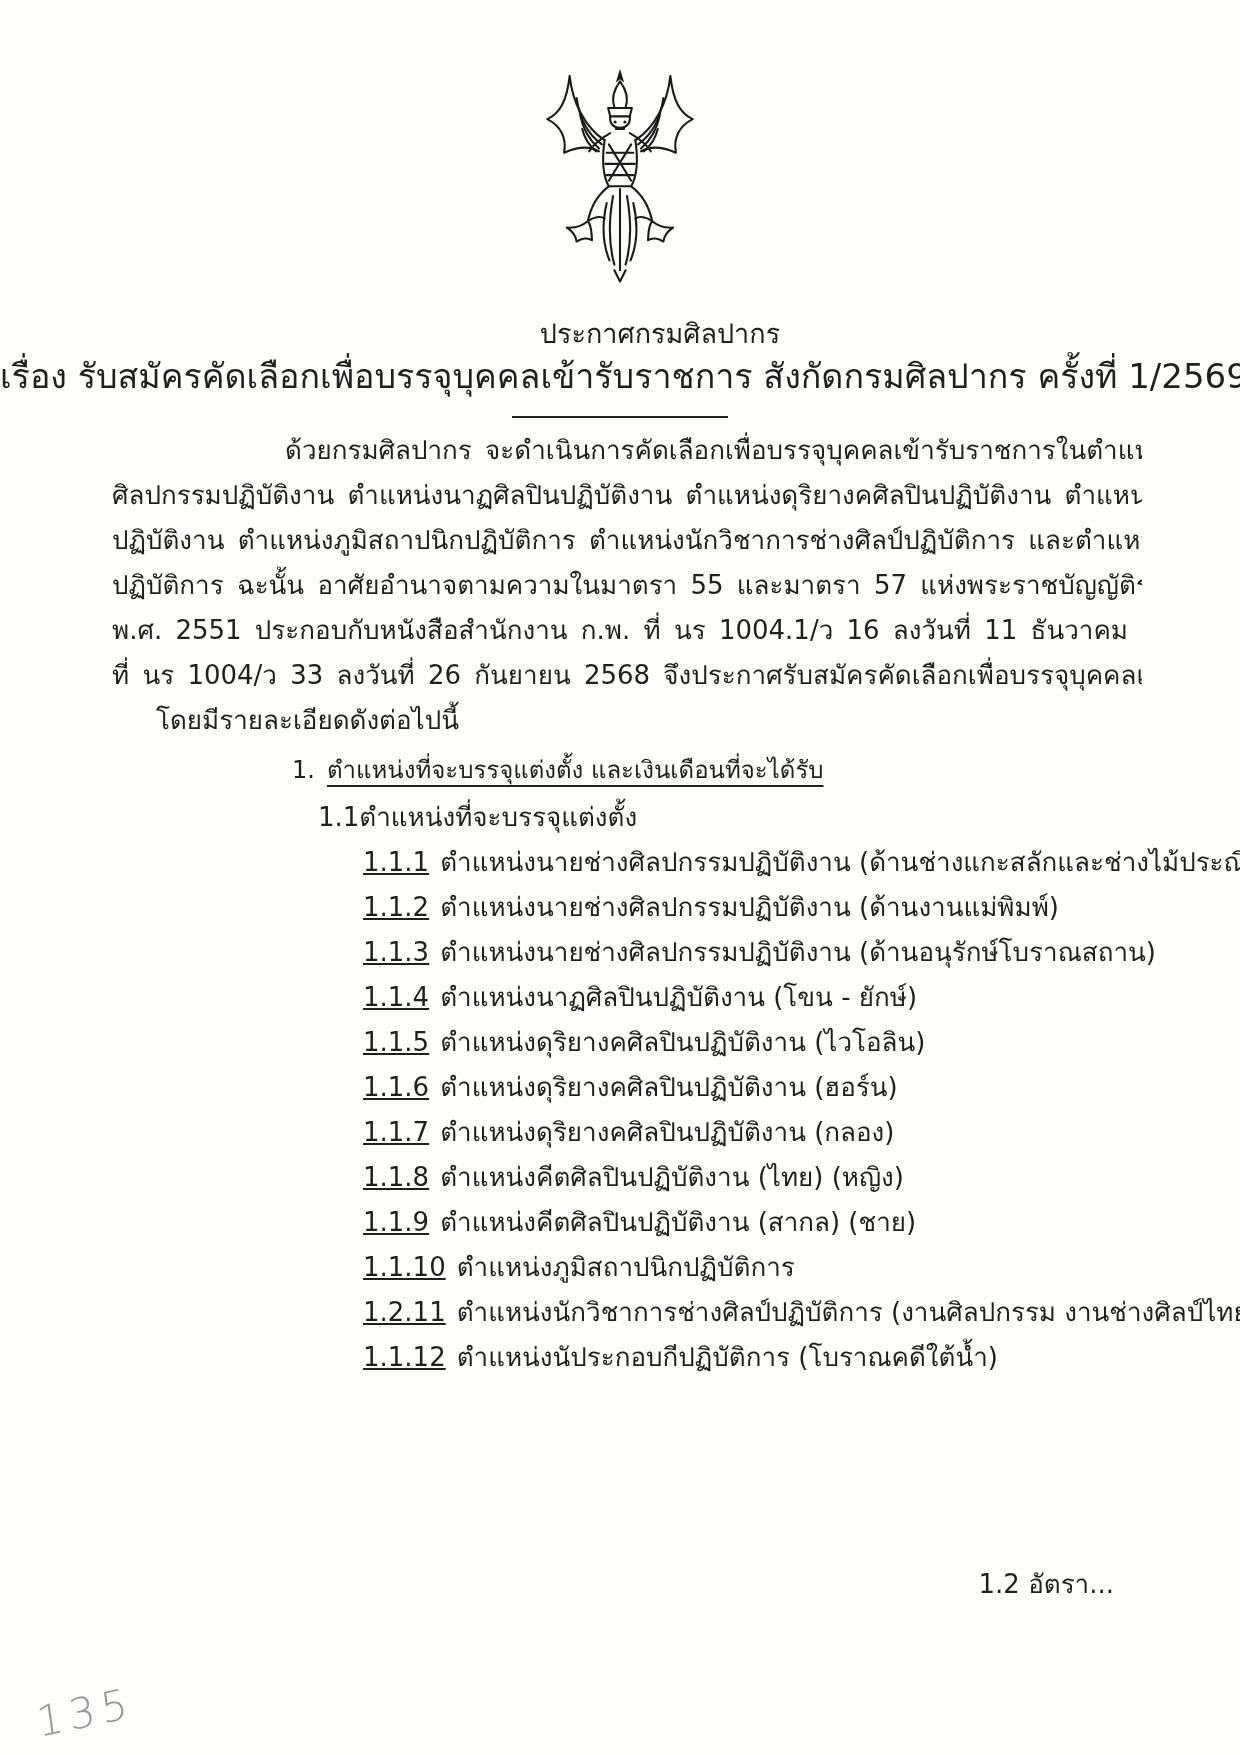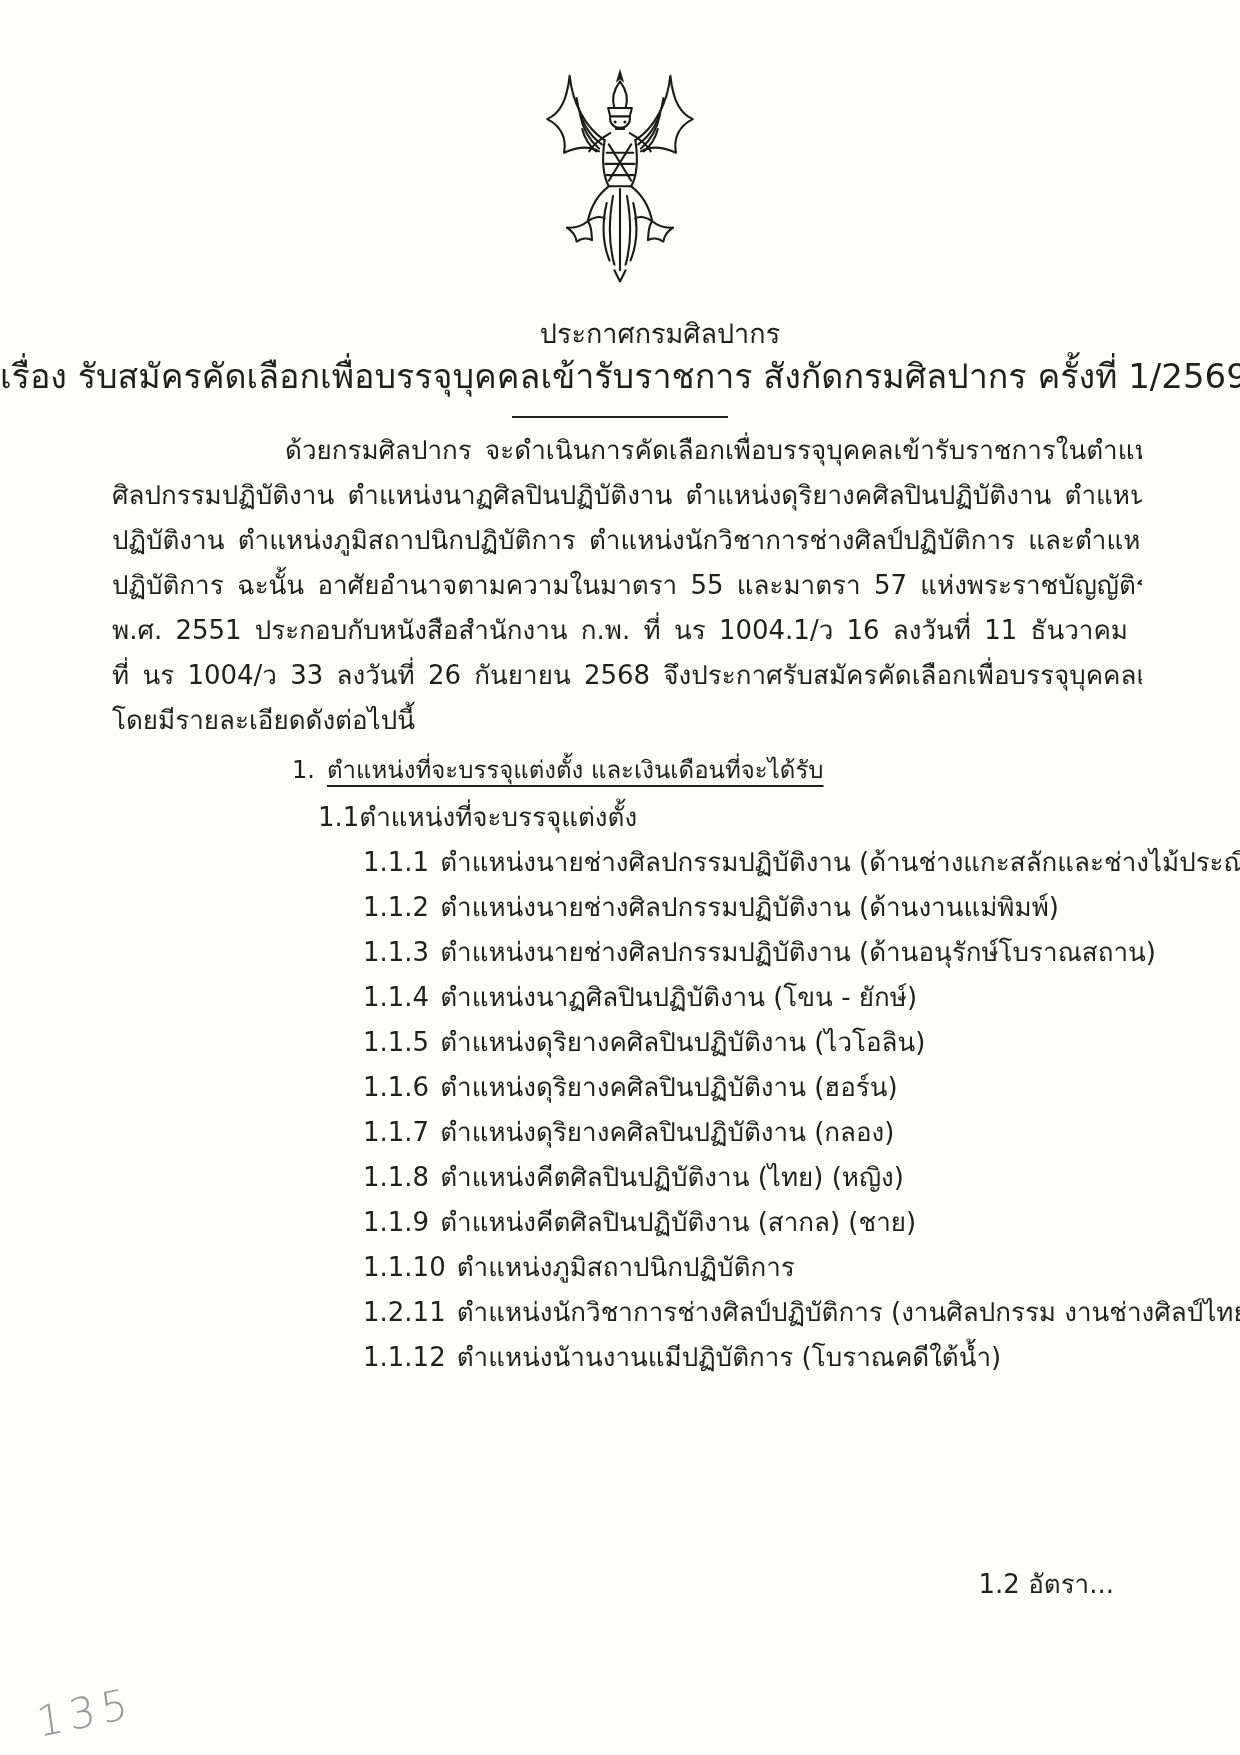--- a/index.html
+++ b/index.html
@@ -71,20 +71,21 @@
     text-align: justify;
     text-align-last: justify;
     overflow: hidden;
   }
   .body-line.first {
     padding-left: 173px;
     width: 857px;
   }
   .body-line.last {
     text-align-last: left;
+    margin-left: 44px;
   }
   
   .section1 {
     position: absolute;
     top: 750px;
     left: 292px;
     font-size: 24px;
     line-height: 40px;
     white-space: nowrap;
   }
@@ -108,21 +109,21 @@
     position: absolute;
     top: 840px;
     left: 363px;
     font-size: 26px;
   }
   .position-item {
     height: 45px;
     line-height: 45px;
     white-space: nowrap;
   }
-  .position-item .item-no { margin-right: 11px; }
+  .position-item .item-no { margin-right: 11px; text-decoration: underline; }
   
   .continuation {
     position: absolute;
     top: 1563px;
     right: 126px;
     font-size: 26px;
     white-space: nowrap;
   }
   .handwritten-page-no {
     position: absolute;
@@ -213,20 +214,20 @@
     <div class="position-item"><span class="item-no">1.1.2</span><span>ตำแหน่งนายช่างศิลปกรรมปฏิบัติงาน (ด้านงานแม่พิมพ์)</span></div>
     <div class="position-item"><span class="item-no">1.1.3</span><span>ตำแหน่งนายช่างศิลปกรรมปฏิบัติงาน (ด้านอนุรักษ์โบราณสถาน)</span></div>
     <div class="position-item"><span class="item-no">1.1.4</span><span>ตำแหน่งนาฏศิลปินปฏิบัติงาน (โขน - ยักษ์)</span></div>
     <div class="position-item"><span class="item-no">1.1.5</span><span>ตำแหน่งดุริยางคศิลปินปฏิบัติงาน (ไวโอลิน)</span></div>
     <div class="position-item"><span class="item-no">1.1.6</span><span>ตำแหน่งดุริยางคศิลปินปฏิบัติงาน (ฮอร์น)</span></div>
     <div class="position-item"><span class="item-no">1.1.7</span><span>ตำแหน่งดุริยางคศิลปินปฏิบัติงาน (กลอง)</span></div>
     <div class="position-item"><span class="item-no">1.1.8</span><span>ตำแหน่งคีตศิลปินปฏิบัติงาน (ไทย) (หญิง)</span></div>
     <div class="position-item"><span class="item-no">1.1.9</span><span>ตำแหน่งคีตศิลปินปฏิบัติงาน (สากล) (ชาย)</span></div>
     <div class="position-item"><span class="item-no">1.1.10</span><span>ตำแหน่งภูมิสถาปนิกปฏิบัติการ</span></div>
     <div class="position-item"><span class="item-no">1.2.11</span><span>ตำแหน่งนักวิชาการช่างศิลป์ปฏิบัติการ (งานศิลปกรรม งานช่างศิลป์ไทย)</span></div>
-    <div class="position-item"><span class="item-no">1.1.12</span><span>ตำแหน่งนัานงานแมีปฏิบัติการ (โบราณคดีใต้น้ำ)</span></div>
+    <div class="position-item"><span class="item-no">1.1.12</span><span>ตำแหน่งนัประกอบกีปฏิบัติการ (โบราณคดีใต้น้ำ)</span></div>
   </div>
 
   <div class="continuation">1.2 อัตรา...</div>
 
   <div class="handwritten-page-no">135</div>
 
 </div>
 
 </body></html>

